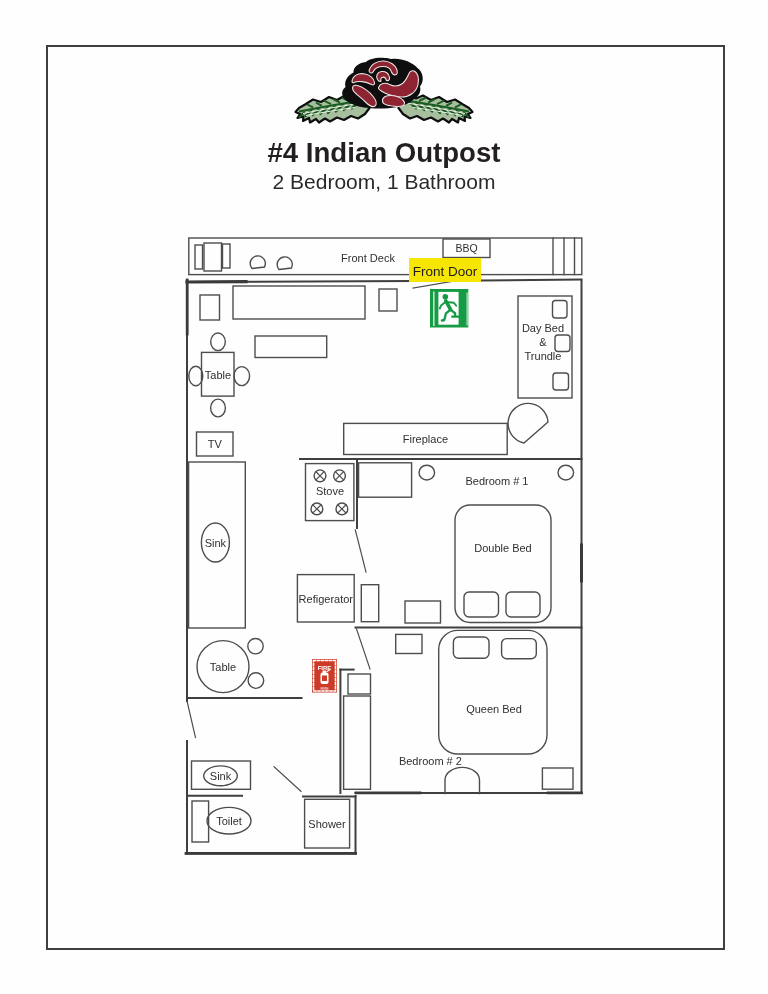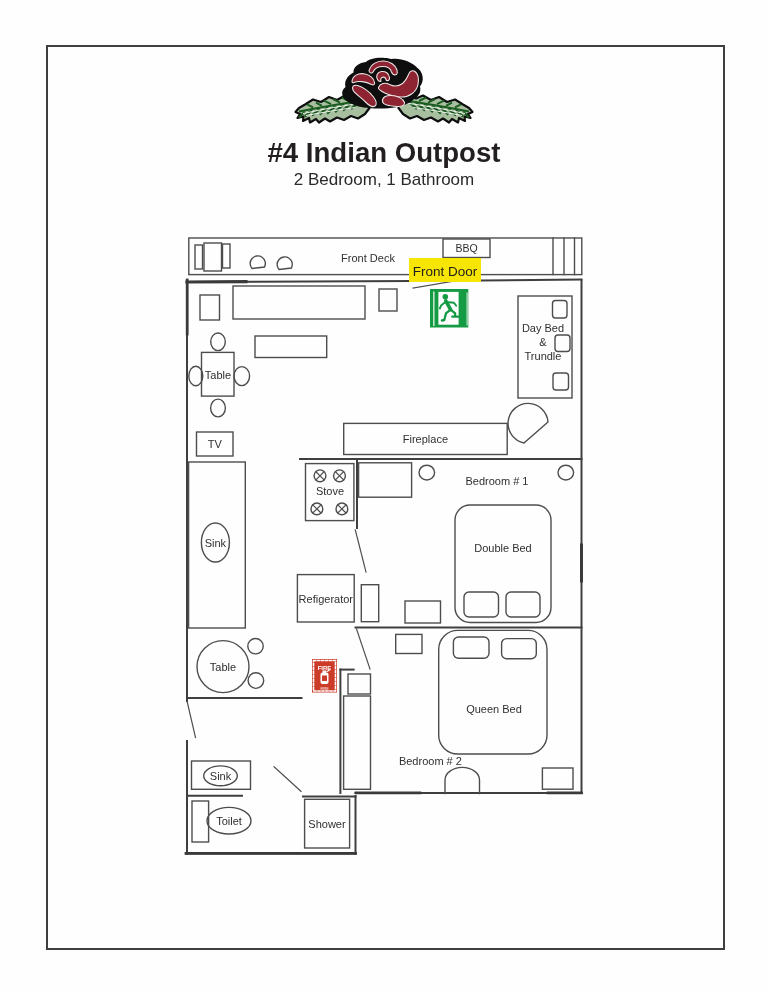--- a/index.html
+++ b/index.html
@@ -1,19 +1,19 @@
 <!DOCTYPE html>
 <html><head>
 <meta charset="utf-8">
 <style>
   html,body{margin:0;padding:0;background:#ffffff;}
   #page{position:relative;width:768px;height:994px;background:#fefefe;font-family:"Liberation Sans",sans-serif;overflow:hidden;}
   #frame{position:absolute;left:46px;top:45px;width:675px;height:901px;border:2px solid #3f3f3f;}
   #title{position:absolute;left:0;top:137px;width:768px;text-align:center;font-size:27.6px;font-weight:bold;color:#231f20;letter-spacing:0px;}
-  #subtitle{position:absolute;left:0;top:170px;width:768px;text-align:center;font-size:17px;color:#2a2a2a;}
+  #subtitle{position:absolute;left:0;top:170px;width:768px;text-align:center;font-size:21px;color:#2a2a2a;}
   svg{position:absolute;left:0;top:0;}
   text{font-family:"Liberation Sans",sans-serif;}
 </style>
 </head>
 <body>
 <div id="page">
   <div id="frame"></div>
   <div id="title">#4 Indian Outpost</div>
   <div id="subtitle">2 Bedroom, 1 Bathroom</div>
 

